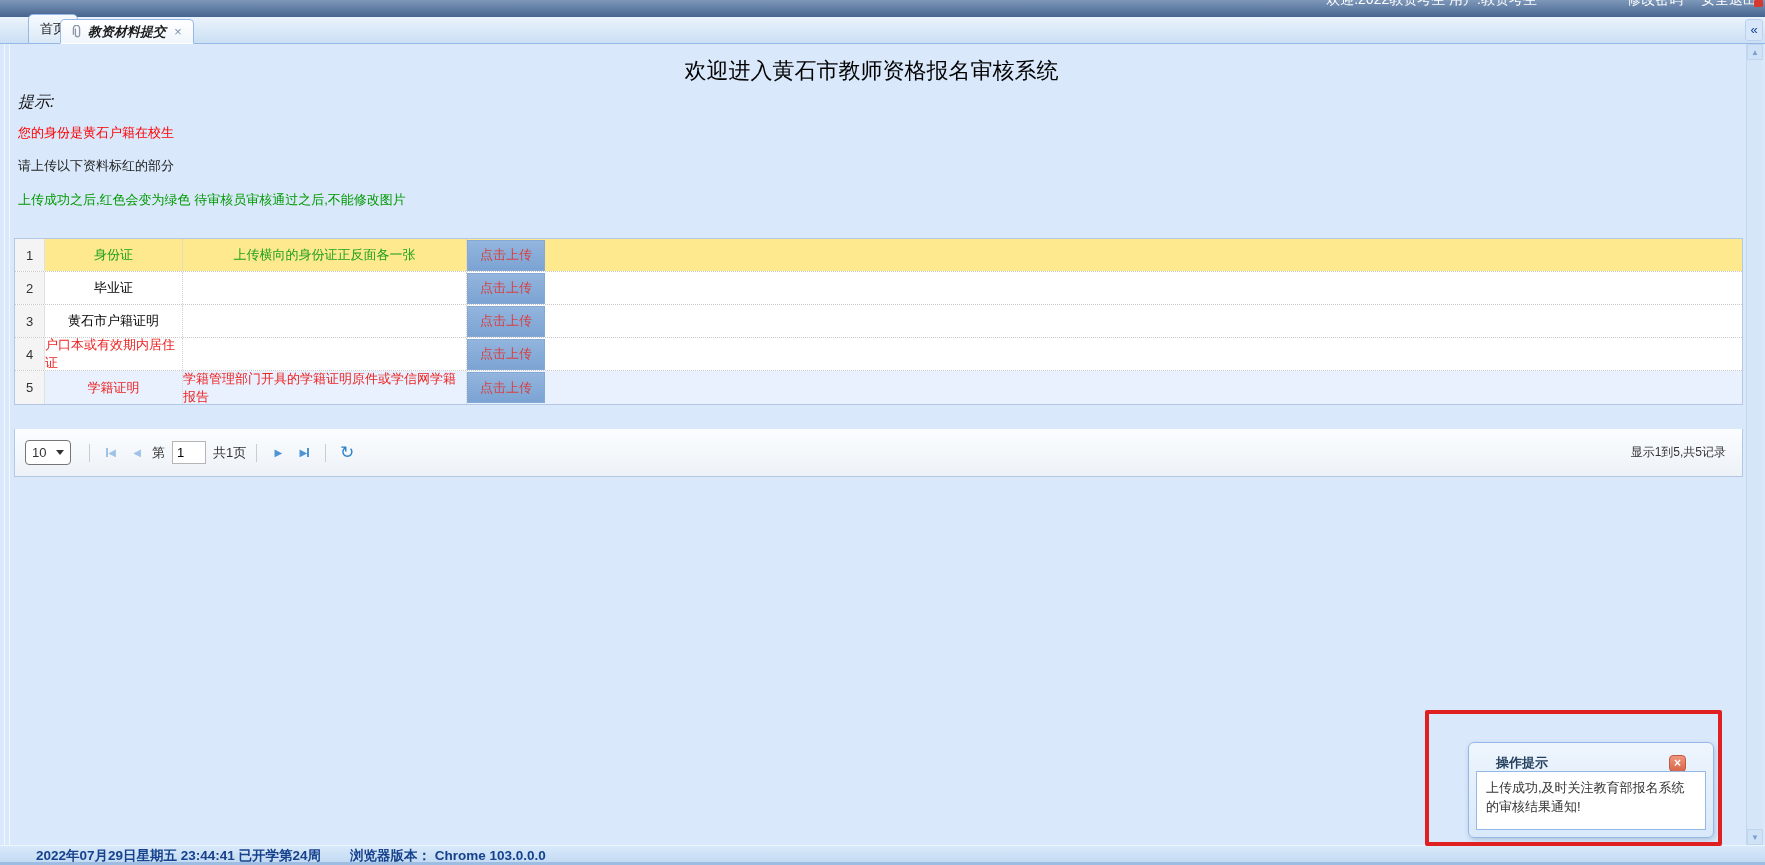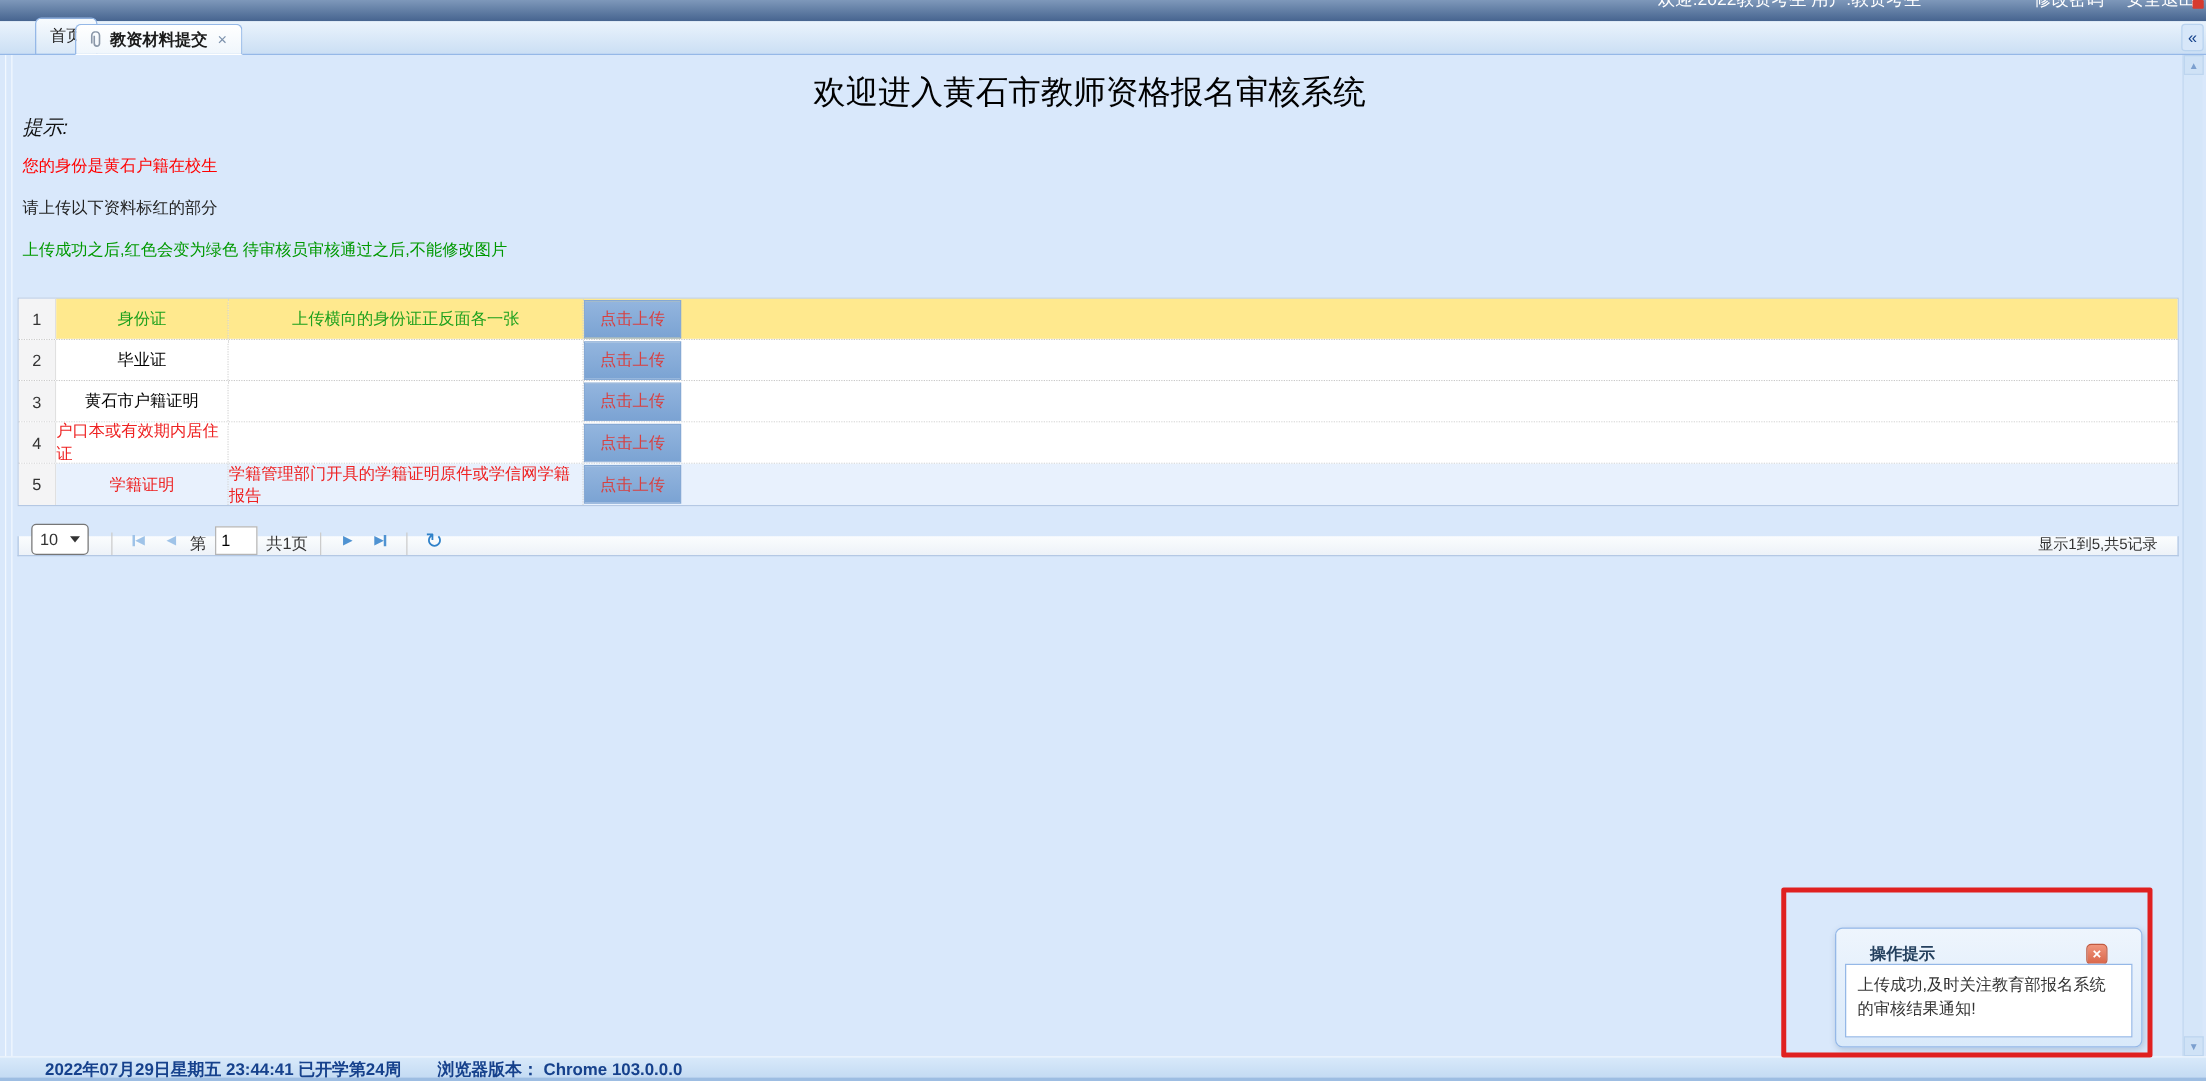--- a/index.html
+++ b/index.html
@@ -17,31 +17,31 @@
   .corner-icon { position:absolute; right:2px; top:0; width:9px; height:7px;
     background:#d63a2f; border-radius:1px; }
   
   .tabbar { position:absolute; top:17px; left:0; right:0; height:27px;
     background:linear-gradient(#eaf3fc,#cbdff4); border-bottom:1px solid #95b8e7; z-index:3; }
   .tab { position:absolute; bottom:-1px; display:flex; align-items:center; gap:5px;
     border:1px solid #95b8e7; border-radius:5px 5px 0 0; padding:0 11px;
     font-size:13px; color:#222; cursor:pointer; }
   .tab-home { left:12px; height:30px; background:linear-gradient(#f8fbfe,#d9e8f7);margin-left:16px; }
   .tab-active { left:60px; height:25px; background:linear-gradient(#ffffff,#f0f6fc);
-    border-bottom:1px solid #fff; font-weight:bold; color:#1b1b1b; }
+    border-bottom:1px solid #fff; font-weight:bold; color:#1b1b1b;font-style:italic; }
   .tab-close { font-size:13px; color:#7d92ad; font-weight:normal; margin-left:3px; line-height:1; }
   .collapse-btn { position:absolute; right:2px; top:2px; width:18px; height:22px;
     background:#d7e7f9; border:1px solid #b9d3ef; border-radius:3px;
     color:#15428b; font-size:13px; line-height:20px; text-align:center; cursor:pointer; }
   
   .content { position:absolute; top:44px; left:0; right:0; bottom:20px; background:#d9e8fb; }
   .left-edge { position:absolute; left:4px; top:0; bottom:0; width:6px;
     border-left:1px solid #f2f8ff; border-right:1px solid #f2f8ff; }
   .page-title { position:absolute; top:12px; left:0; width:1743px; text-align:center;
-    font-size:26px; color:#000; font-weight:normal; }
+    font-size:22px; color:#000; font-weight:normal; }
   .tips-label { position:absolute; left:18px; top:48px; font-size:16px; color:#111;font-style:italic; }
   .tip-identity { position:absolute; left:18px; top:80px; font-size:13px; color:#ff0000; }
   .tip-upload { position:absolute; left:18px; top:113px; font-size:13px; color:#222; }
   .tip-status { position:absolute; left:18px; top:147px; font-size:13px; color:#009900; }
   
   .grid { position:absolute; left:14px; top:194px; width:1729px; background:#fff;
     border:1px solid #b4c8e4; font-size:13px; }
   .g-row { display:grid; grid-template-columns:30px 138px 284px 1fr; align-items:stretch; }
   .g-head { height:26px; background:linear-gradient(#fdfdfd,#eef1f6); color:#333;
     border-bottom:1px solid #d6dbe2; }
@@ -56,23 +56,23 @@
   .c.idx { background:#f4f4f5; color:#333; border-right:1px solid #e0e0e0; }
   .row-sel .c:not(.idx) { background:#ffe98e; }
   .row-hov .c:not(.idx) { background:#e8f1fd; }
   .t-green .cat, .t-green .desc { color:#1ea11e;text-align:right; }
   .t-red .cat, .t-red .desc { color:#ee2222; }
   .up-btn { width:78px; height:31px; margin:1px 0 1px 0; border:1px solid #86a9d4;
     background:linear-gradient(#93b5de,#7ba3d3); color:#d84040; font-size:13px;
     font-family:"Liberation Sans", sans-serif; display:flex; align-items:center;
     justify-content:center; cursor:pointer; }
   
-  .pager { position:absolute; left:14px; top:385px; width:1729px; height:16px;
+  .pager { position:absolute; left:14px; top:385px; width:1729px; height:48px;
     background:linear-gradient(#fbfdfe,#edf2f8); border:1px solid #b4c8e4; border-top:none;
-    display:flex; align-items:flex-end; padding:0 10px; font-size:13px; color:#333; }
+    display:flex; align-items:center; padding:0 10px; font-size:13px; color:#333; }
   .pager-select { width:46px; height:25px; border:1px solid #767676; border-radius:4px;
     background:#fff; display:flex; align-items:center; justify-content:space-between;
     padding:0 6px; margin-right:10px; cursor:pointer; }
   .dd-arrow { width:0; height:0; border-left:4px solid transparent;
     border-right:4px solid transparent; border-top:5px solid #333; }
   .psep { width:1px; height:18px; background:#ccc; margin:0 8px; }
   .pbtn { display:flex; align-items:center; justify-content:center; width:26px; height:24px;
     cursor:pointer; font-size:10px; }
   .pbtn .bar { width:2px; height:9px; background:currentColor; }
   .pb-dis { color:#9fc3e8; }

